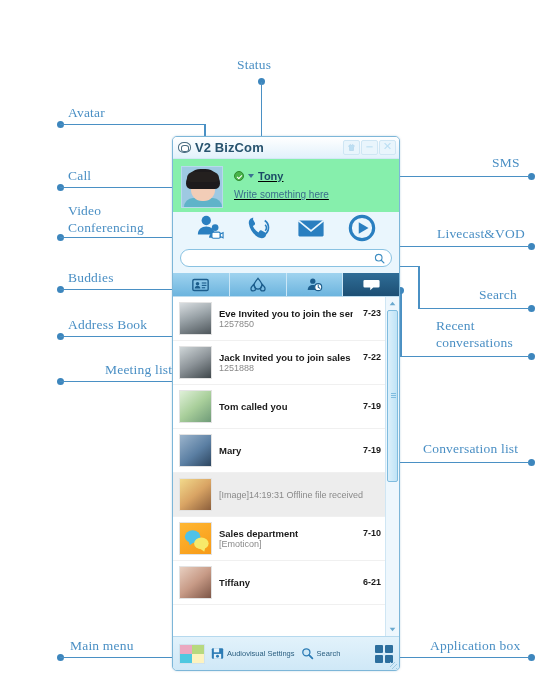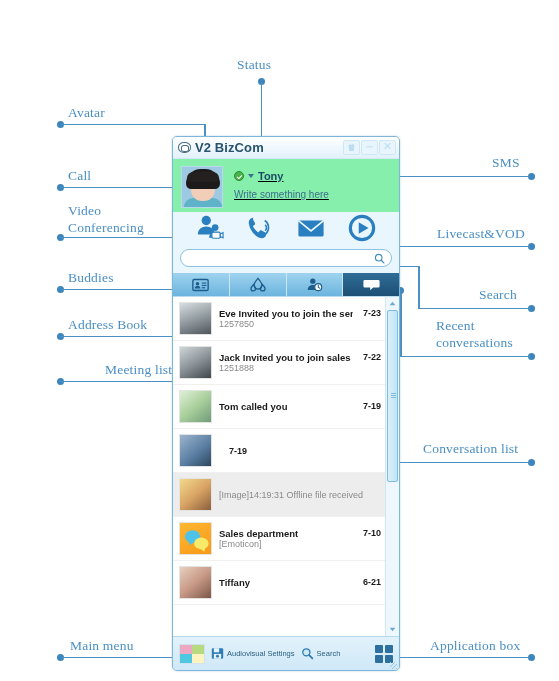--- a/index.html
+++ b/index.html
@@ -541,20 +541,21 @@
               <div class="conv-name">Tom  called you</div>
               <div class="conv-date">7-19</div>
             </div>
             <div class="conv-sub"></div>
           </div>
         </div>
         <div class="conv">
           <div class="thumb" style="background: linear-gradient(140deg, rgb(155, 180, 204) 0%, rgb(91, 127, 163) 55%, rgb(45, 70, 96) 100%);"></div>
           <div class="conv-body">
             <div class="conv-top">
+              <div class="conv-name">Mary</div>
               <div class="conv-date">7-19</div>
             </div>
           </div>
         </div>
         <div class="conv selected">
           <div class="thumb" style="background: linear-gradient(140deg, rgb(242, 217, 139) 0%, rgb(217, 164, 100) 50%, rgb(140, 95, 60) 100%);"></div>
           <div class="conv-body">
             <div class="conv-sub">[Image]14:19:31 Offline file received</div>
           </div>
         </div>

